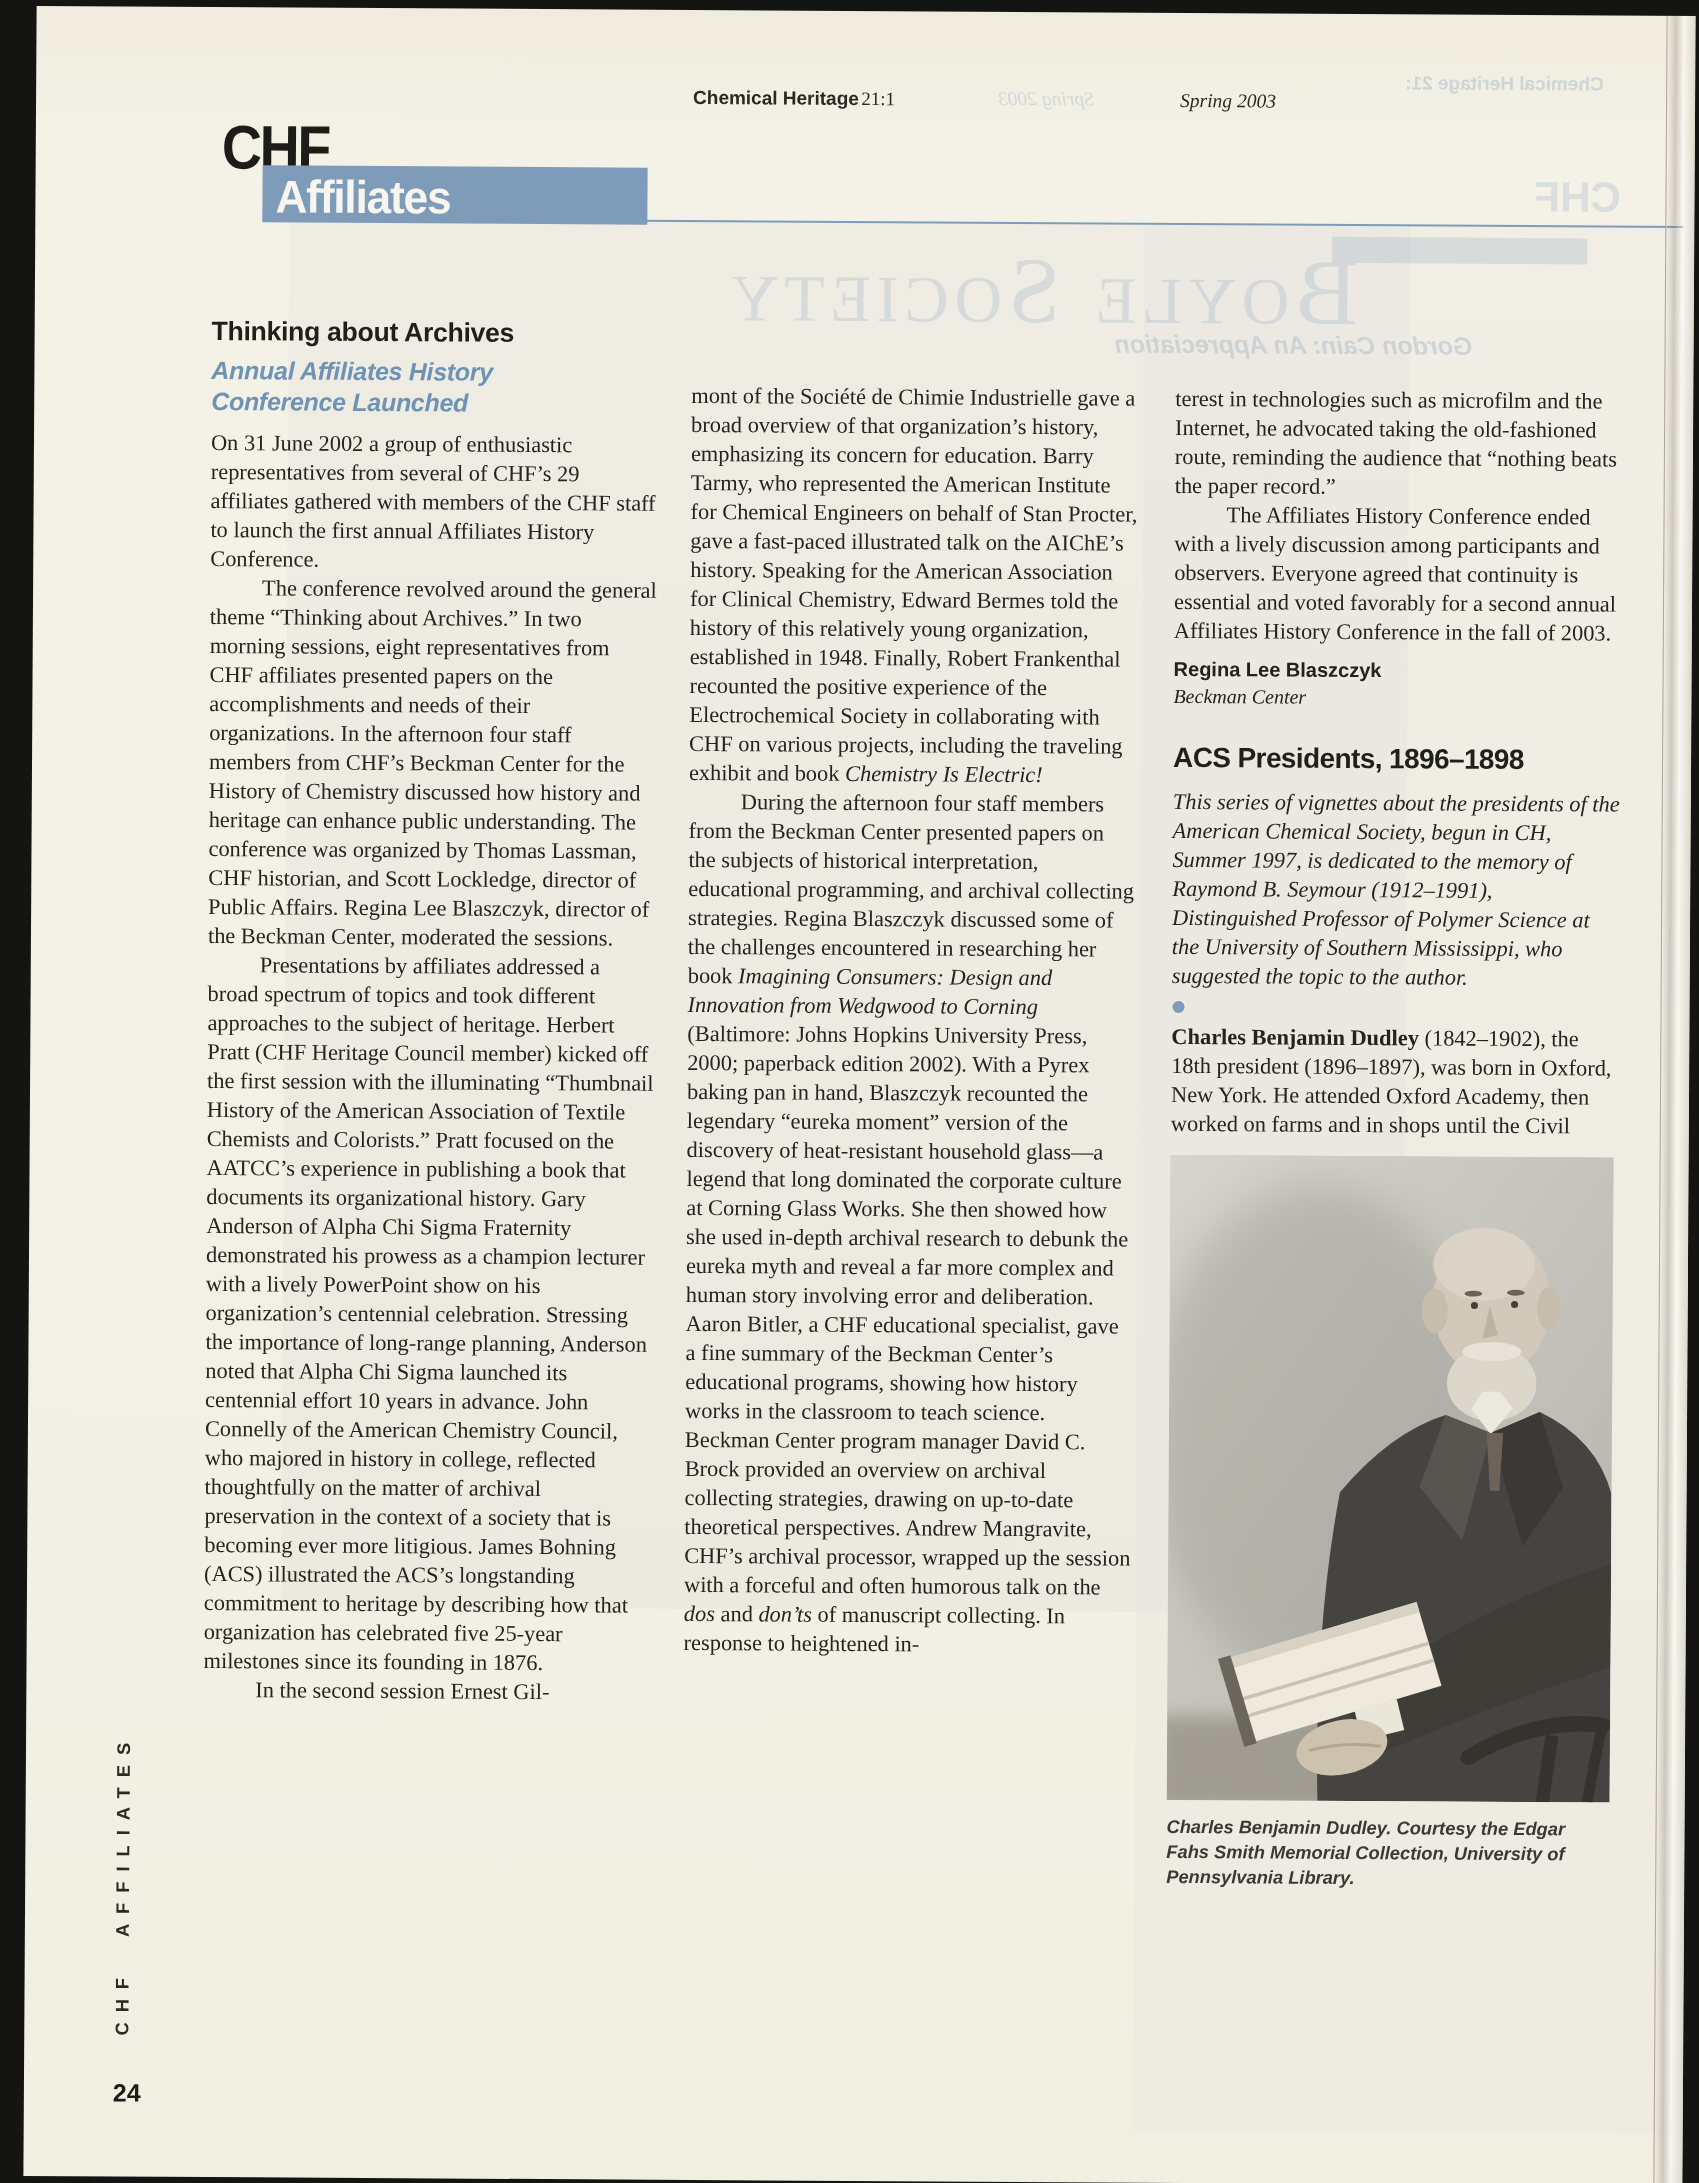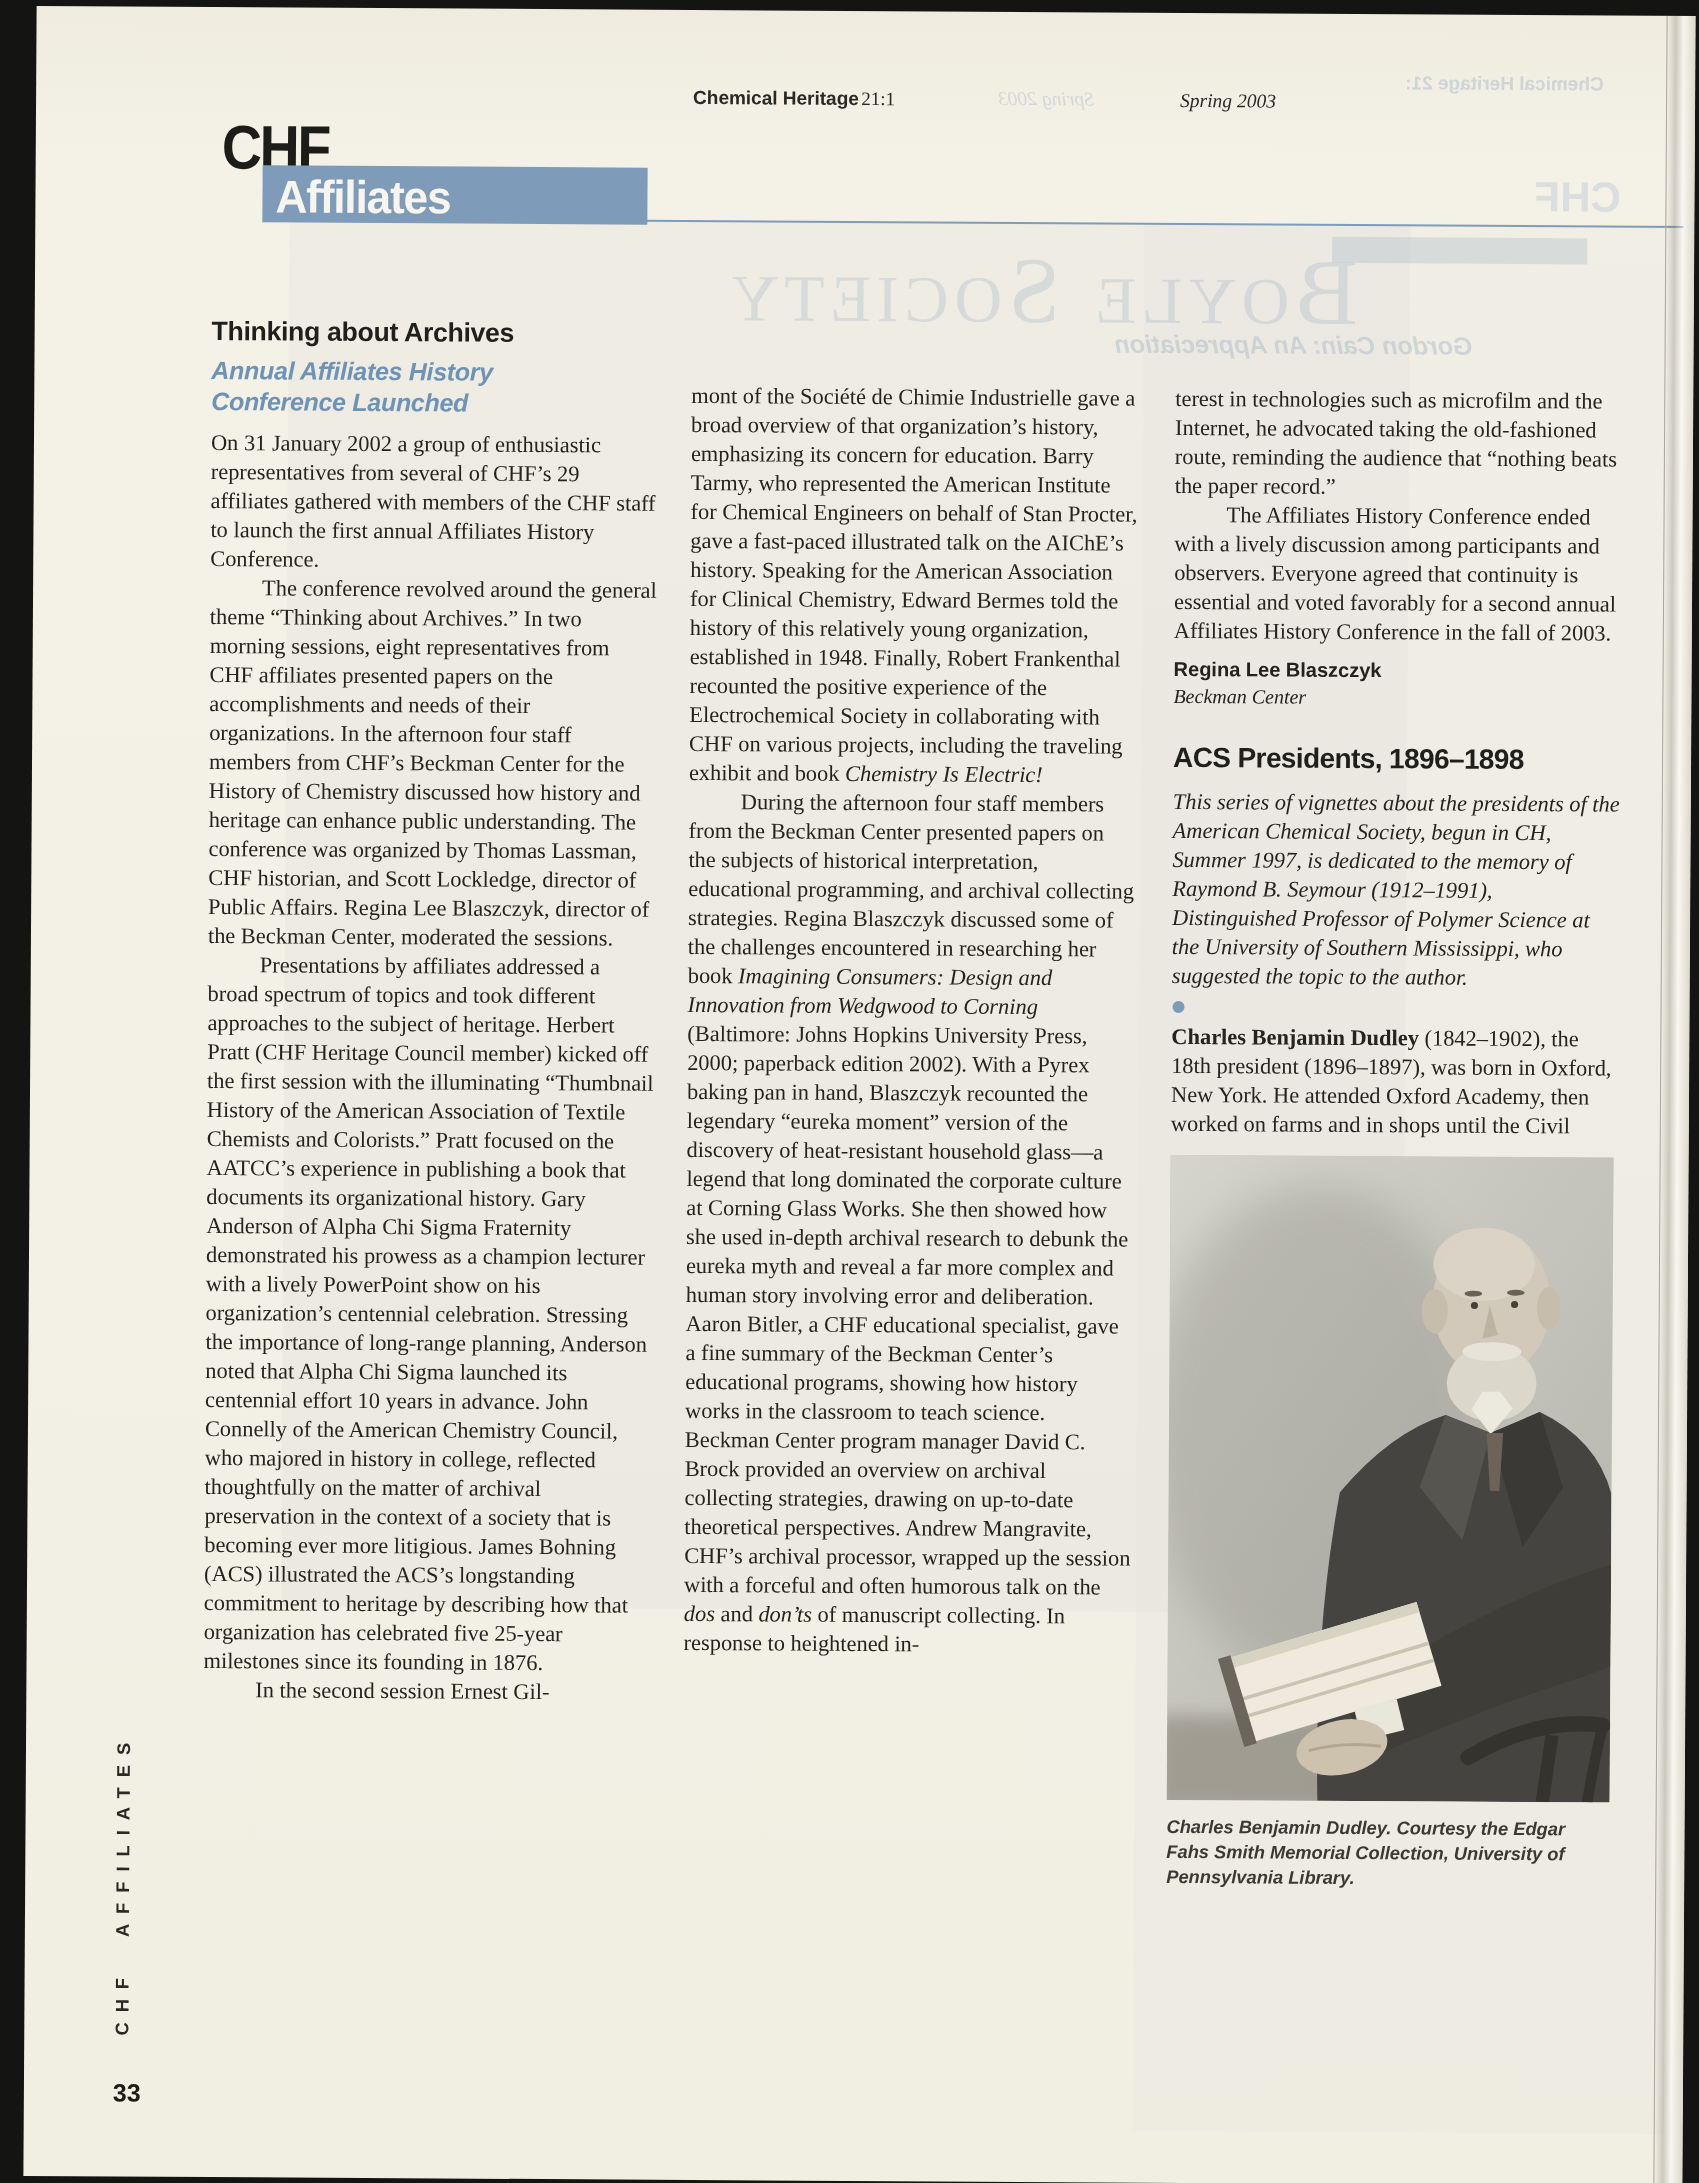--- a/index.html
+++ b/index.html
@@ -99,21 +99,21 @@
   </div>
   <div class="rule"></div>
 
   <div class="col" id="col1">
     <div class="h1">Thinking about Archives</div>
     <div class="subhead">
       <div>Annual Affiliates History</div>
       <div>Conference Launched</div>
     </div>
     <div class="paras">
-        <p class="para"><span>On 31 January 2002 a group of enthusiastic representatives from several of CHF’s 29 affiliates gathered with members of the CHF staff to launch the first annual Affiliates History Conference.</span></p>
+        <p class="para"><span>On 31 June 2002 a group of enthusiastic representatives from several of CHF’s 29 affiliates gathered with members of the CHF staff to launch the first annual Affiliates History Conference.</span></p>
         <p class="para indent"><span>The conference revolved around the general theme “Thinking about Archives.” In two morning sessions, eight representatives from CHF affiliates presented papers on the accomplishments and needs of their organizations. In the afternoon four staff members from CHF’s Beckman Center for the History of Chemistry discussed how history and heritage can enhance public understanding. The conference was organized by Thomas Lassman, CHF historian, and Scott Lockledge, director of Public Affairs. Regina Lee Blaszczyk, director of the Beckman Center, moderated the sessions.</span></p>
         <p class="para indent"><span>Presentations by affiliates addressed a broad spectrum of topics and took different approaches to the subject of heritage. Herbert Pratt (CHF Heritage Council member) kicked off the first session with the illuminating “Thumbnail History of the American Association of Textile Chemists and Colorists.” Pratt focused on the AATCC’s experience in publishing a book that documents its organizational history. Gary Anderson of Alpha Chi Sigma Fraternity demonstrated his prowess as a champion lecturer with a lively PowerPoint show on his organization’s centennial celebration. Stressing the importance of long-range planning, Anderson noted that Alpha Chi Sigma launched its centennial effort 10 years in advance. John Connelly of the American Chemistry Council, who majored in history in college, reflected thoughtfully on the matter of archival preservation in the context of a society that is becoming ever more litigious. James Bohning (ACS) illustrated the ACS’s longstanding commitment to heritage by describing how that organization has celebrated five 25-year milestones since its founding in 1876.</span></p>
         <p class="para indent"><span>In the second session Ernest Gil-</span></p>
       </div>
   </div>
 
   <div class="col" id="col2">
     <div class="paras" style="margin-top:0">
         <p class="para"><span>mont of the Société de Chimie Industrielle gave a broad overview of that organization’s history, emphasizing its concern for education. Barry Tarmy, who represented the American Institute for Chemical Engineers on behalf of Stan Procter, gave a fast-paced illustrated talk on the AIChE’s history. Speaking for the American Association for Clinical Chemistry, Edward Bermes told the history of this relatively young organization, established in 1948. Finally, Robert Frankenthal recounted the positive experience of the Electrochemical Society in collaborating with CHF on various projects, including the traveling exhibit and book </span><i>Chemistry Is Electric!</i></p>
         <p class="para indent"><span>During the afternoon four staff members from the Beckman Center presented papers on the subjects of historical interpretation, educational programming, and archival collecting strategies. Regina Blaszczyk discussed some of the challenges encountered in researching her book </span><i>Imagining Consumers: Design and Innovation from Wedgwood to Corning</i><span> (Baltimore: Johns Hopkins University Press, 2000; paperback edition 2002). With a Pyrex baking pan in hand, Blaszczyk recounted the legendary “eureka moment” version of the discovery of heat-resistant household glass—a legend that long dominated the corporate culture at Corning Glass Works. She then showed how she used in-depth archival research to debunk the eureka myth and reveal a far more complex and human story involving error and deliberation. Aaron Bitler, a CHF educational specialist, gave a fine summary of the Beckman Center’s educational programs, showing how history works in the classroom to teach science. Beckman Center program manager David C. Brock provided an overview on archival collecting strategies, drawing on up-to-date theoretical perspectives. Andrew Mangravite, CHF’s archival processor, wrapped up the session with a forceful and often humorous talk on the </span><i>dos</i><span> and </span><i>don’ts</i><span> of manuscript collecting. In response to heightened in-</span></p>
@@ -189,17 +189,17 @@
 
         <path d="M510 1018 Q628 948 738 962" stroke="#34332e" stroke-width="26" fill="none" stroke-linecap="round"></path>
         <path d="M636 1093 L652 980" stroke="#34332e" stroke-width="22" fill="none"></path>
         <path d="M712 1093 Q726 1010 738 962" stroke="#34332e" stroke-width="18" fill="none"></path>
       </svg>
     </div>
     <div class="caption">Charles Benjamin Dudley. Courtesy the Edgar Fahs Smith Memorial Collection, University of Pennsylvania Library.</div>
   </div>
 
   <div class="vlabel">CHF AFFILIATES</div>
-  <div class="pagenum">33</div>
+  <div class="pagenum">24</div>
 
   <div class="fold"></div>
 </div>
 
 
 </body></html>

